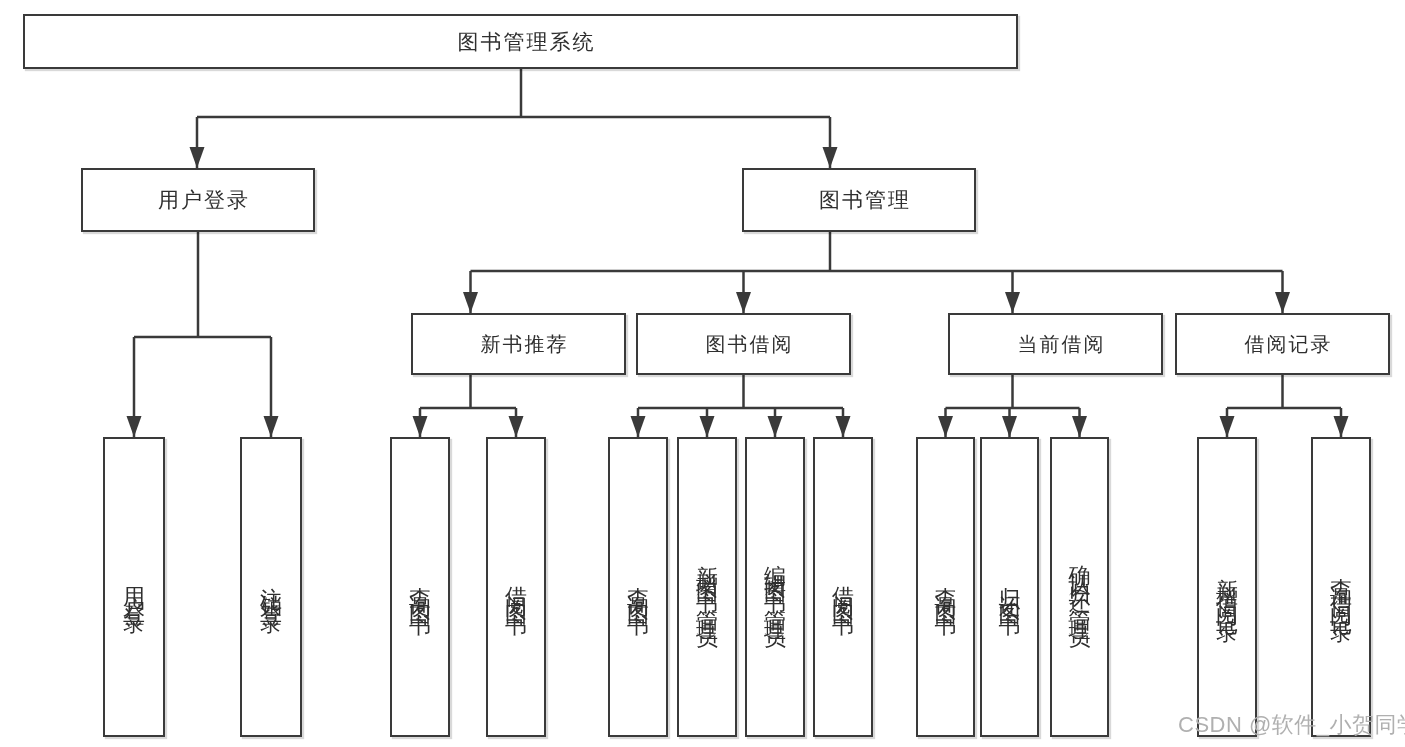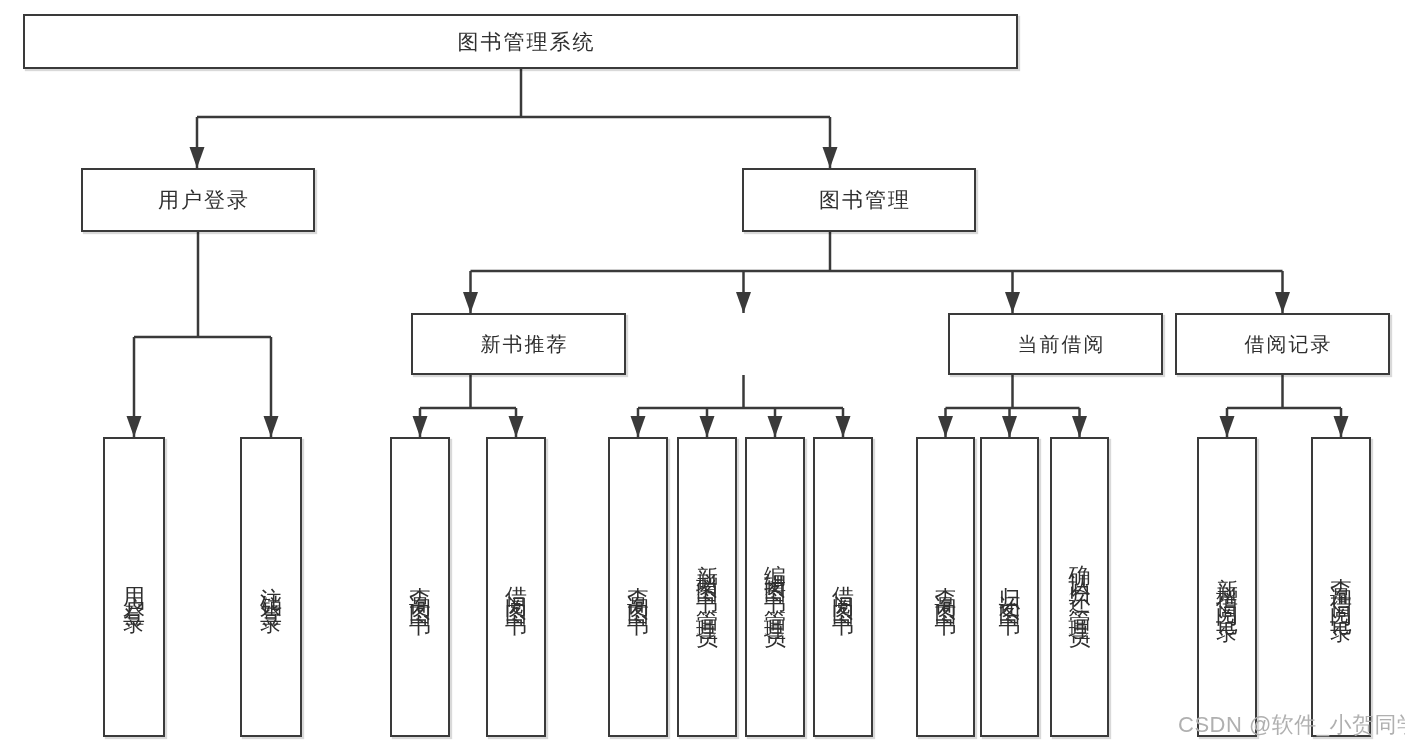--- a/index.html
+++ b/index.html
@@ -95,20 +95,23 @@
   <div class="node h-node" style="left:81px;top:168px;width:234px;height:64px;">
     <span>用户登录</span>
   </div>
   <div class="node h-node" style="left:742px;top:168px;width:234px;height:64px;">
     <span>图书管理</span>
   </div>
 
   <div class="node h-node lvl2" style="left:363px;top:313px;width:215px;height:62px;margin-left:48px;">
     <span>新书推荐</span>
   </div>
+  <div class="node h-node lvl2" style="left:636px;top:313px;width:215px;height:62px;">
+    <span>图书借阅</span>
+  </div>
   <div class="node h-node lvl2" style="left:948px;top:313px;width:215px;height:62px;">
     <span>当前借阅</span>
   </div>
   <div class="node h-node lvl2" style="left:1175px;top:313px;width:215px;height:62px;">
     <span>借阅记录</span>
   </div>
 
   <div class="node v-node" style="left:103px;top:437px;width:62px;height:300px;">
     <span>用户登录</span>
   </div>

